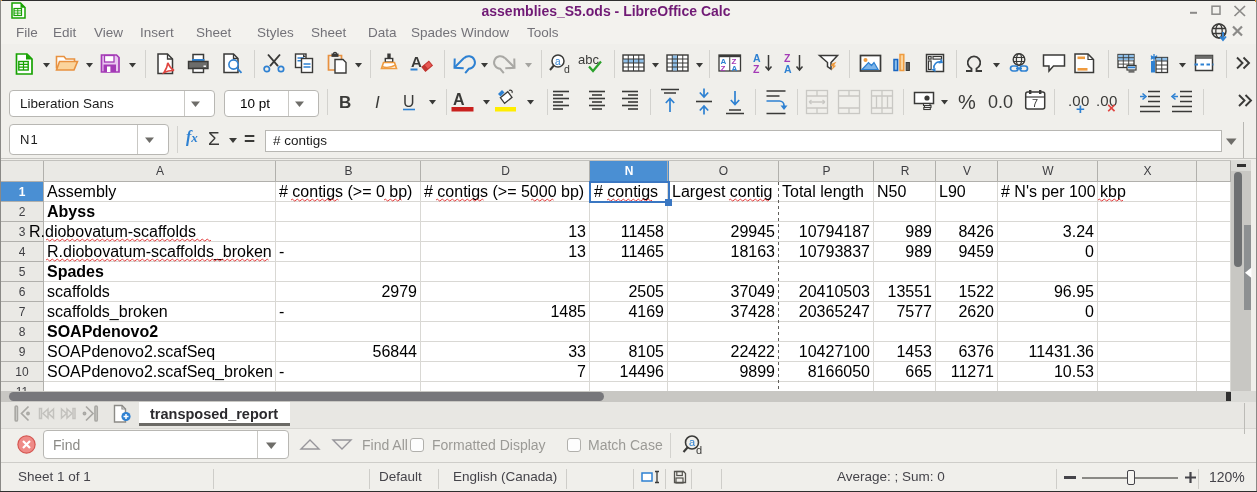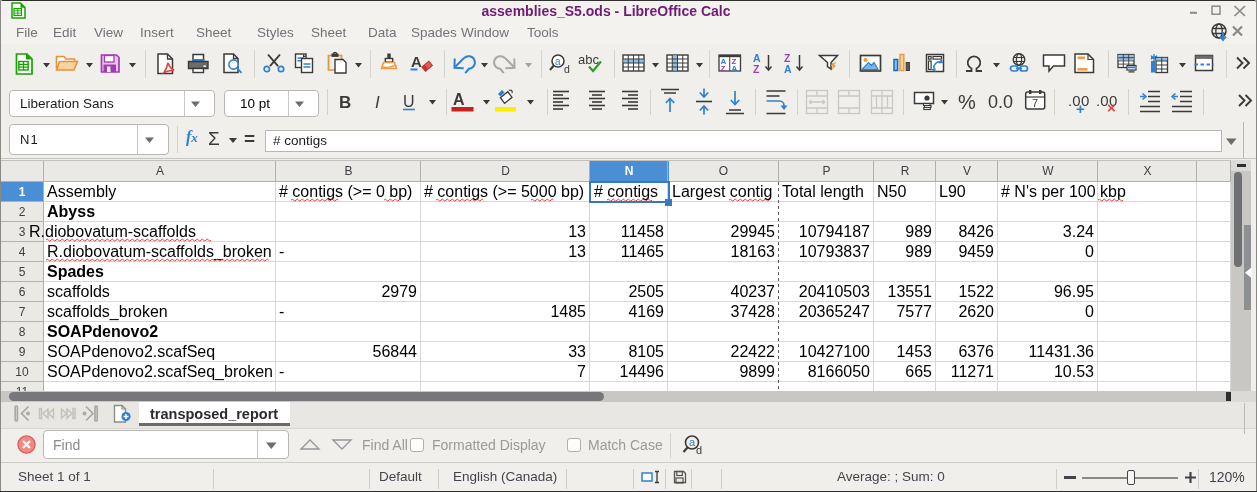--- a/index.html
+++ b/index.html
@@ -499,21 +499,21 @@
 <div class="ct num" style="left:590px;top:82px;width:74px">11465</div>
 <div class="ct num" style="left:668px;top:82px;width:107px">18163</div>
 <div class="ct num" style="left:779px;top:82px;width:91px">10793837</div>
 <div class="ct num" style="left:874px;top:82px;width:58px">989</div>
 <div class="ct num" style="left:936px;top:82px;width:58px">9459</div>
 <div class="ct num" style="left:998px;top:82px;width:96px">0</div>
 <div class="ct bold " style="left:47px;top:102px;font-weight:bold">Spades</div>
 <div class="ct " style="left:47px;top:122px;">scaffolds</div>
 <div class="ct num" style="left:276px;top:122px;width:141px">2979</div>
 <div class="ct num" style="left:590px;top:122px;width:74px">2505</div>
-<div class="ct num" style="left:668px;top:122px;width:107px">40237</div>
+<div class="ct num" style="left:668px;top:122px;width:107px">37049</div>
 <div class="ct num" style="left:779px;top:122px;width:91px">20410503</div>
 <div class="ct num" style="left:874px;top:122px;width:58px">13551</div>
 <div class="ct num" style="left:936px;top:122px;width:58px">1522</div>
 <div class="ct num" style="left:998px;top:122px;width:96px">96.95</div>
 <div class="ct " style="left:47px;top:142px;">scaffolds_broken</div>
 <div class="ct " style="left:279px;top:142px;">-</div>
 <div class="ct num" style="left:421px;top:142px;width:165px">1485</div>
 <div class="ct num" style="left:590px;top:142px;width:74px">4169</div>
 <div class="ct num" style="left:668px;top:142px;width:107px">37428</div>
 <div class="ct num" style="left:779px;top:142px;width:91px">20365247</div>

